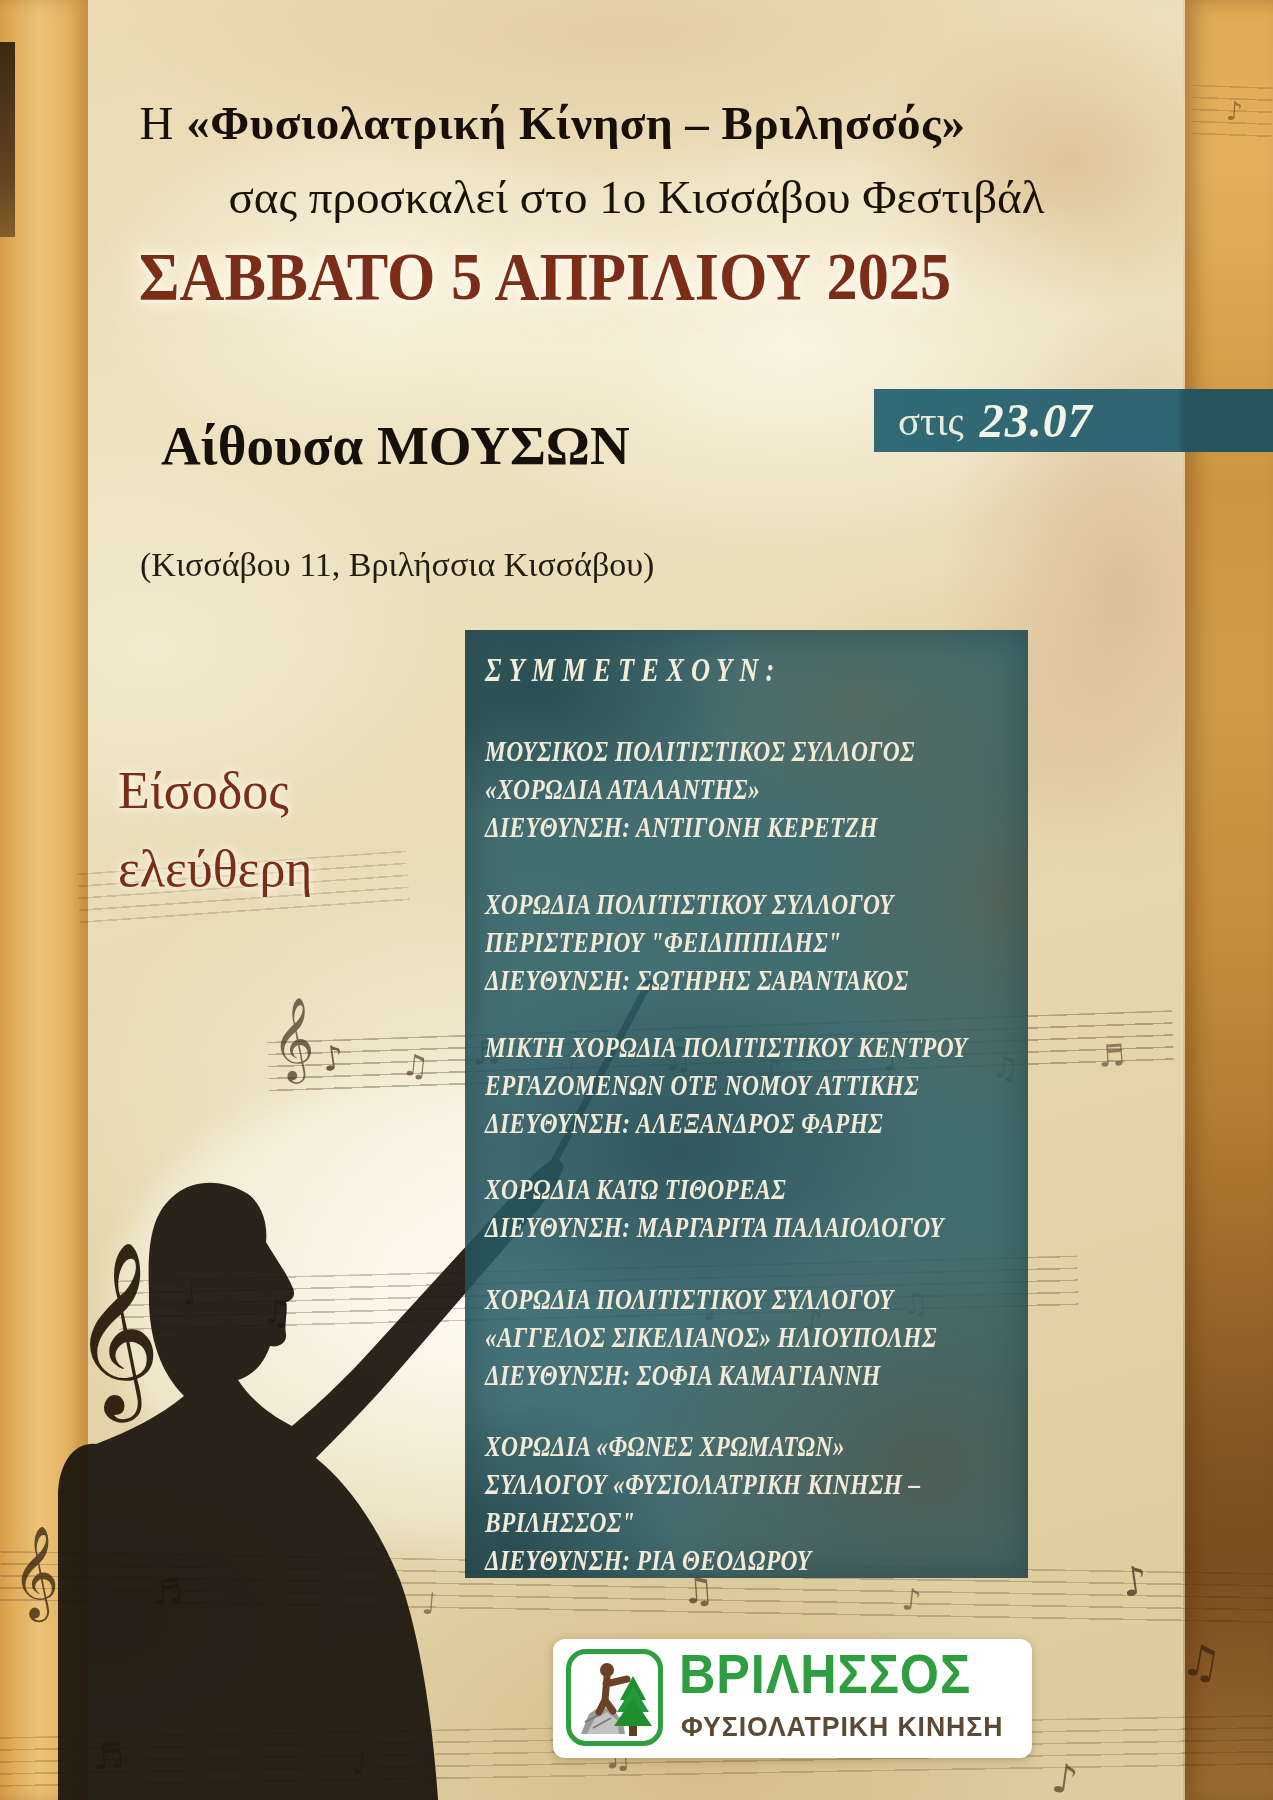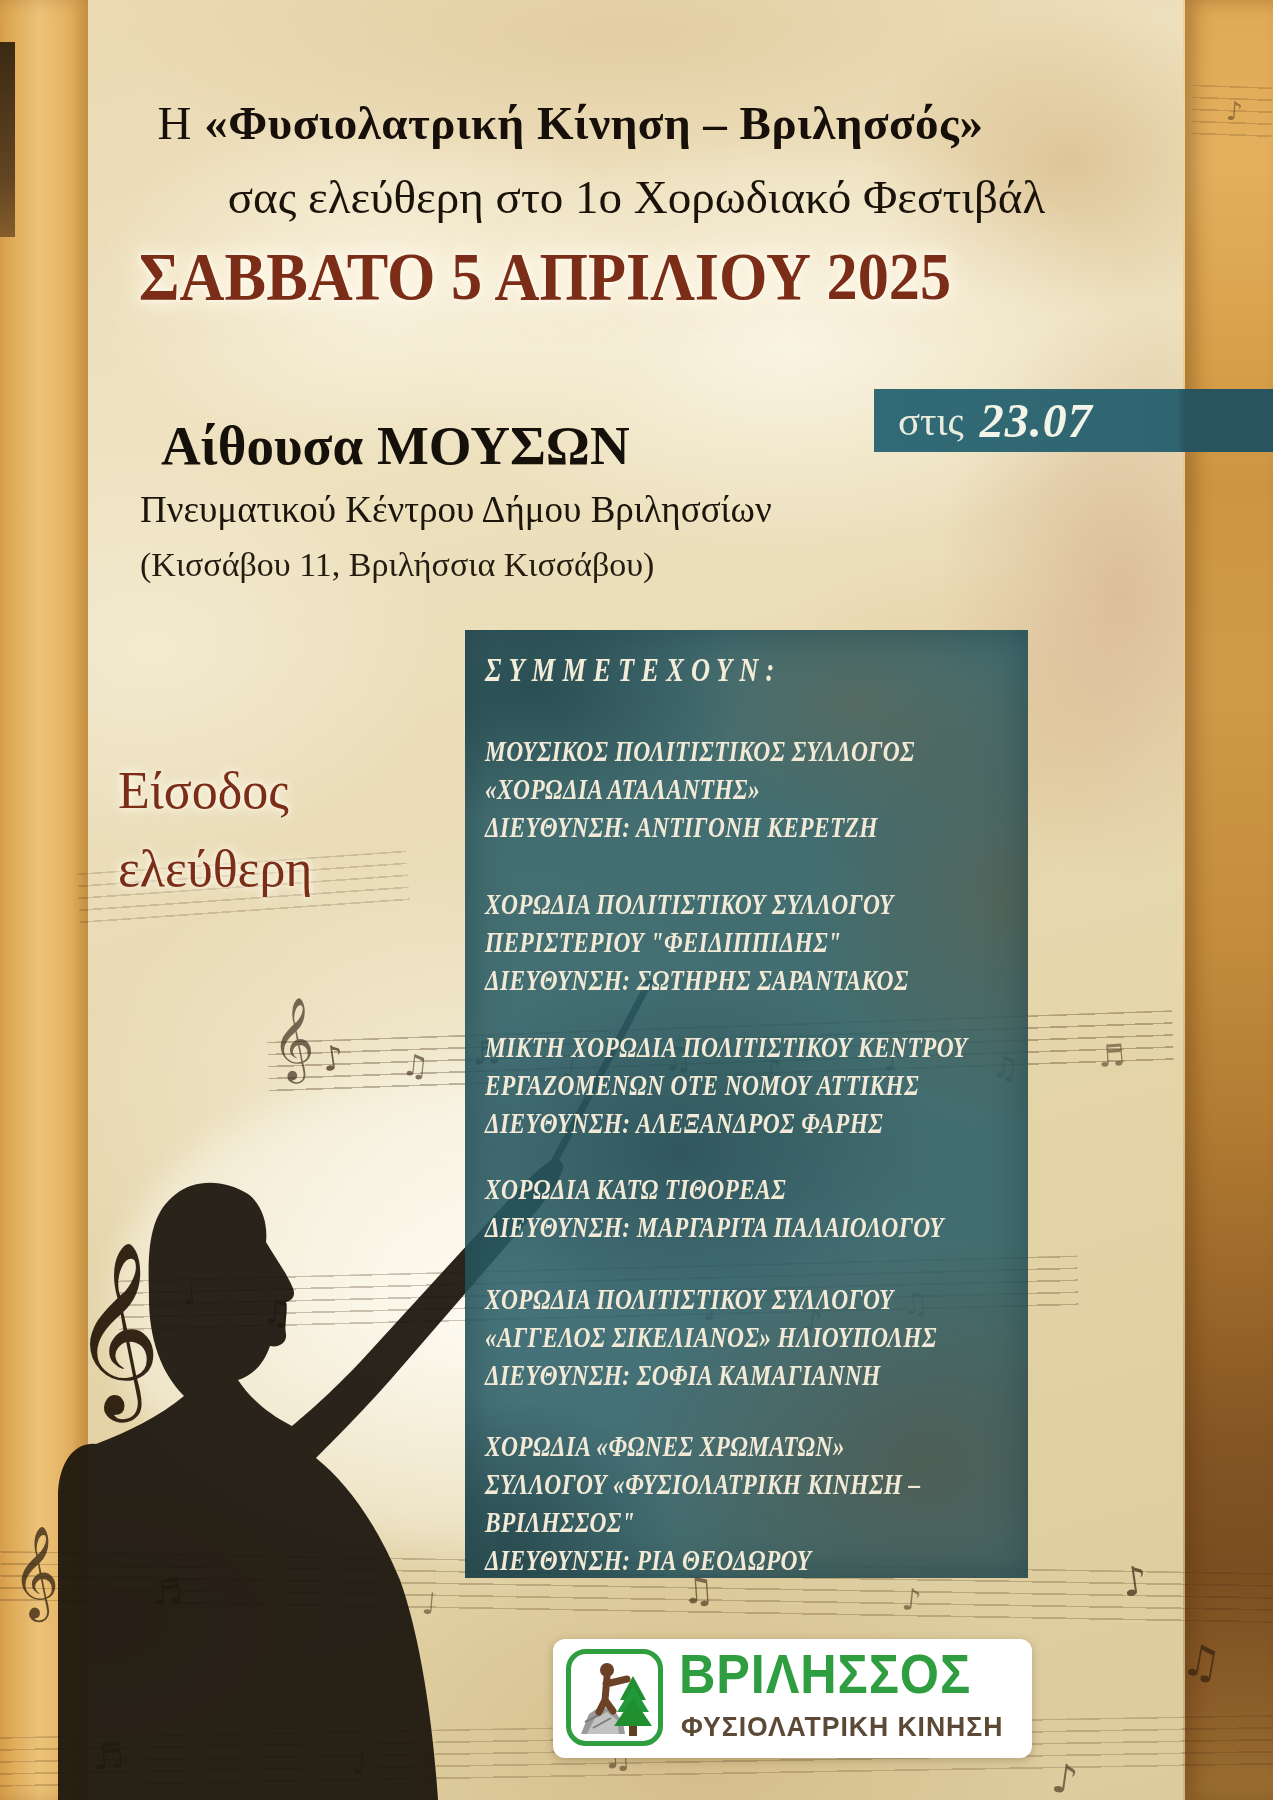--- a/index.html
+++ b/index.html
@@ -46,21 +46,21 @@
   .stave.s-f{left:1192px;top:86px;width:80px;height:50px;transform:rotate(2deg);opacity:.35;}
   .note{position:absolute;z-index:2;color:#3a2410;font-family:"DejaVu Sans",sans-serif;pointer-events:none;}
   .clef{position:absolute;z-index:2;color:#241608;font-family:"DejaVu Sans",sans-serif;line-height:1;pointer-events:none;}
   .clef.c-big{left:72px;top:1252px;font-size:150px;opacity:.92;}
   .clef.c-a{left:272px;top:1002px;font-size:72px;opacity:.6;}
   .clef.c-d{left:12px;top:1532px;font-size:80px;opacity:.7;}
   
   .silhouette{position:absolute;left:0;top:980px;z-index:3;pointer-events:none;}
   
   .intro1{position:absolute;left:0;top:96px;width:1105px;text-align:center;z-index:5;
-    font-size:47px;color:#17100a;letter-spacing:.5px;white-space:nowrap;padding-left:18px;}
+    font-size:47px;color:#17100a;letter-spacing:.5px;white-space:nowrap;}
   .intro1 b{font-weight:bold;}
   .intro2{position:absolute;left:0;top:170px;width:1273px;text-align:center;z-index:5;
     font-size:47px;color:#1a1309;white-space:nowrap;}
   .date-title{position:absolute;left:0;top:238px;width:1090px;text-align:center;z-index:5;
     font-size:67px;font-weight:bold;color:#7b2d17;white-space:nowrap;transform:scaleX(.93);
     text-shadow:0 0 6px rgba(255,252,240,.95),0 0 14px rgba(255,250,236,.9),0 0 26px rgba(255,248,230,.75),0 0 40px rgba(255,248,230,.5);}
   .time-bar{position:absolute;left:874px;top:389px;width:399px;height:63px;z-index:4;
     background:linear-gradient(90deg,#316a76 0%,#2f6571 76%,#27545f 78%,#27545f 100%);
     display:flex;align-items:center;justify-content:flex-start;padding-left:24px;box-sizing:border-box;}
   .time-bar .t1{font-size:41px;color:#e9ecdc;margin-right:16px;}
@@ -167,30 +167,29 @@
       C 556 206 546 220 534 234
       L 392 398
       C 362 432 334 460 316 478
       C 346 502 376 542 400 600
       C 418 650 432 730 438 820 Z"></path>
 
     <path d="M 552 186 L 662 -22" stroke="#2b1b10" stroke-width="7" stroke-linecap="round" fill="none" opacity="0.9"></path>
   </svg>
 
   <div class="intro1"><span>Η </span><b>«Φυσιολατρική Κίνηση – Βριλησσός»</b></div>
-  <div class="intro2">σας ελεύθερη στο 1ο Χορωδιακό Φεστιβάλ</div>
+  <div class="intro2">σας προσκαλεί στο 1ο Κισσάβου Φεστιβάλ</div>
   <div class="date-title">ΣΑΒΒΑΤΟ 5 ΑΠΡΙΛΙΟΥ 2025</div>
 
   <div class="time-bar">
     <span class="t1">στις</span>
     <span class="t2">23.07</span>
   </div>
 
   <div class="hall">Αίθουσα ΜΟΥΣΩΝ</div>
-  <div class="building">Πνευματικού Κέντρου Δήμου Βριλησσίων</div>
   <div class="address">(Κισσάβου 11, Βριλήσσια Κισσάβου)</div>
 
   <div class="free-entry">
     <div>Είσοδος</div>
     <div>ελεύθερη</div>
   </div>
 
   <div class="panel">
     <div class="panel-heading">ΣΥΜΜΕΤΕΧΟΥΝ:</div>
     <div id="choir-list">

